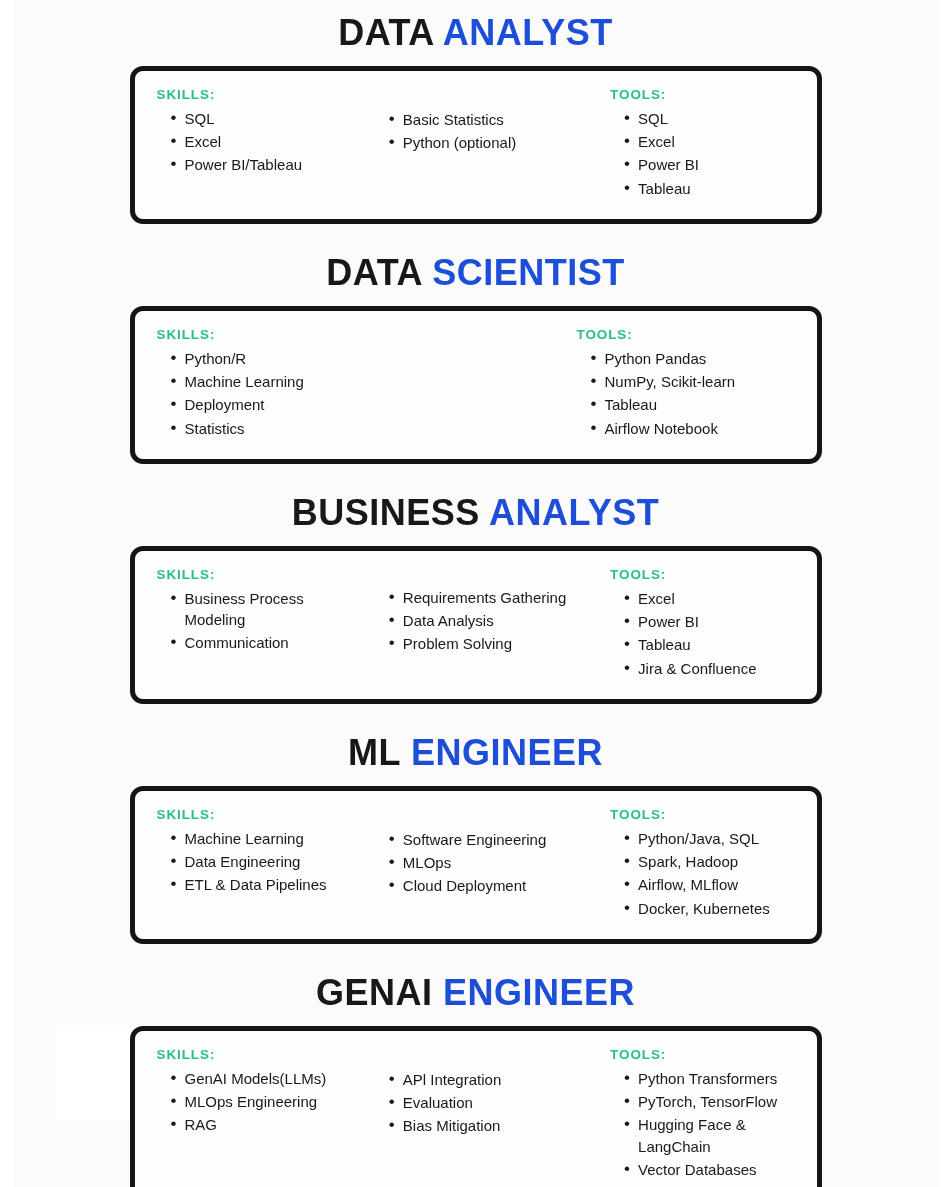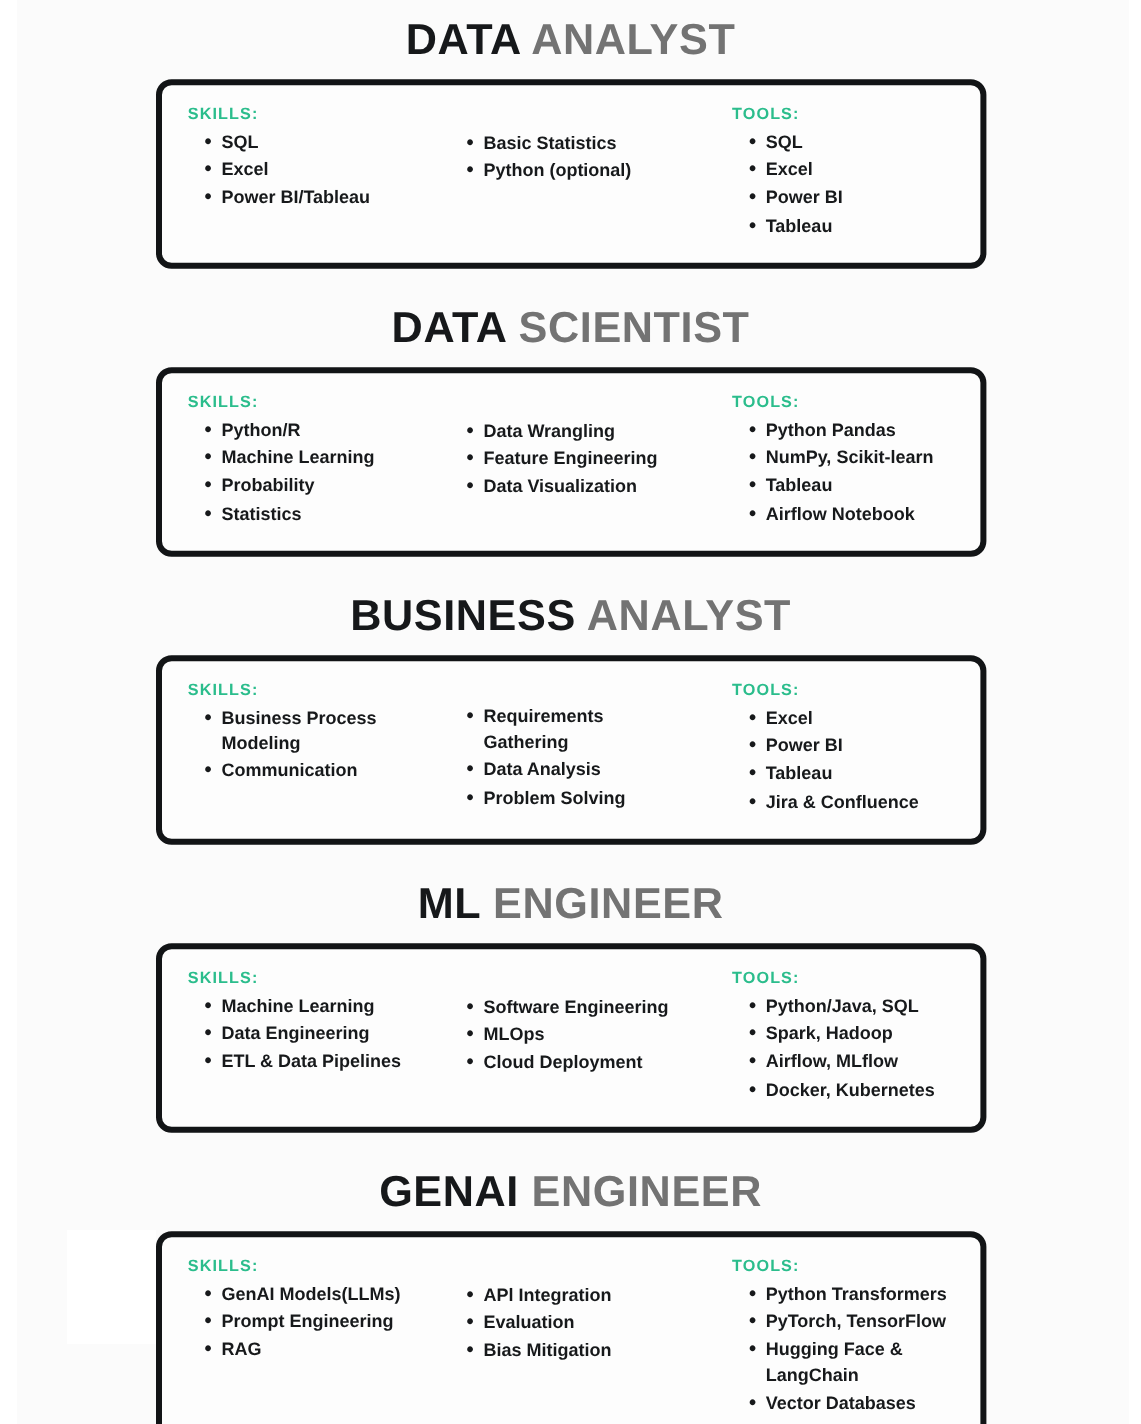--- a/index.html
+++ b/index.html
@@ -51,21 +51,21 @@
   .role-title {
     text-align: center;
     font-size: 36px;
     font-weight: bold;
     letter-spacing: 0.5px;
     color: #16181a;
     margin: 0 0 14px 0;
     line-height: 1.05;
   }
   .role-title .accent {
-    color: #737373;
+    color: #1d4ed8;
   }
   .card {
     margin: 0 auto;
     width: 692px;
     box-sizing: border-box;
     border: 5px solid #121416;
     border-radius: 13px;
     background: #fdfdfd;
     padding: 16px 22px 18px 22px;
     display: flex;
@@ -88,21 +88,21 @@
     margin: 0 0 6px 0;
   }
   ul.items {
     list-style: none;
     margin: 0;
     padding: 0 0 0 14px;
   }
   ul.items li {
     position: relative;
     font-size: 15px;
-    font-weight: bold;
+    font-weight: normal;
     color: #17191b;
     line-height: 1.42;
     padding-left: 14px;
     margin-bottom: 2px;
   }
   ul.items li::before {
     content: "•";
     position: absolute;
     left: 0;
     top: -1px;
@@ -158,29 +158,22 @@
     <h2 class="role-title">
       <span>DATA</span>
       <span class="accent">SCIENTIST</span>
     </h2>
     <div class="card">
       <div class="col col-skills">
         <div class="col-head">SKILLS:</div>
         <ul class="items">
           <li>Python/R</li>
           <li>Machine Learning</li>
-          <li>Probability</li>
+          <li>Deployment</li>
           <li>Statistics</li>
-        </ul>
-      </div>
-      <div class="col col-mid">
-        <ul class="items">
-          <li>Data Wrangling</li>
-          <li>Feature Engineering</li>
-          <li>Data Visualization</li>
         </ul>
       </div>
       <div class="col col-tools">
         <div class="col-head">TOOLS:</div>
         <ul class="items">
           <li>Python Pandas</li>
           <li>NumPy, Scikit-learn</li>
           <li>Tableau</li>
           <li>Airflow Notebook</li>
         </ul>
@@ -262,21 +255,21 @@
   <div class="role-block">
     <h2 class="role-title">
       <span>GENAI</span>
       <span class="accent">ENGINEER</span>
     </h2>
     <div class="card">
       <div class="col col-skills">
         <div class="col-head">SKILLS:</div>
         <ul class="items">
           <li>GenAI Models(LLMs)</li>
-          <li>Prompt Engineering</li>
+          <li>MLOps Engineering</li>
           <li>RAG</li>
         </ul>
       </div>
       <div class="col col-mid">
         <ul class="items">
           <li>APl Integration</li>
           <li>Evaluation</li>
           <li>Bias Mitigation</li>
         </ul>
       </div>

